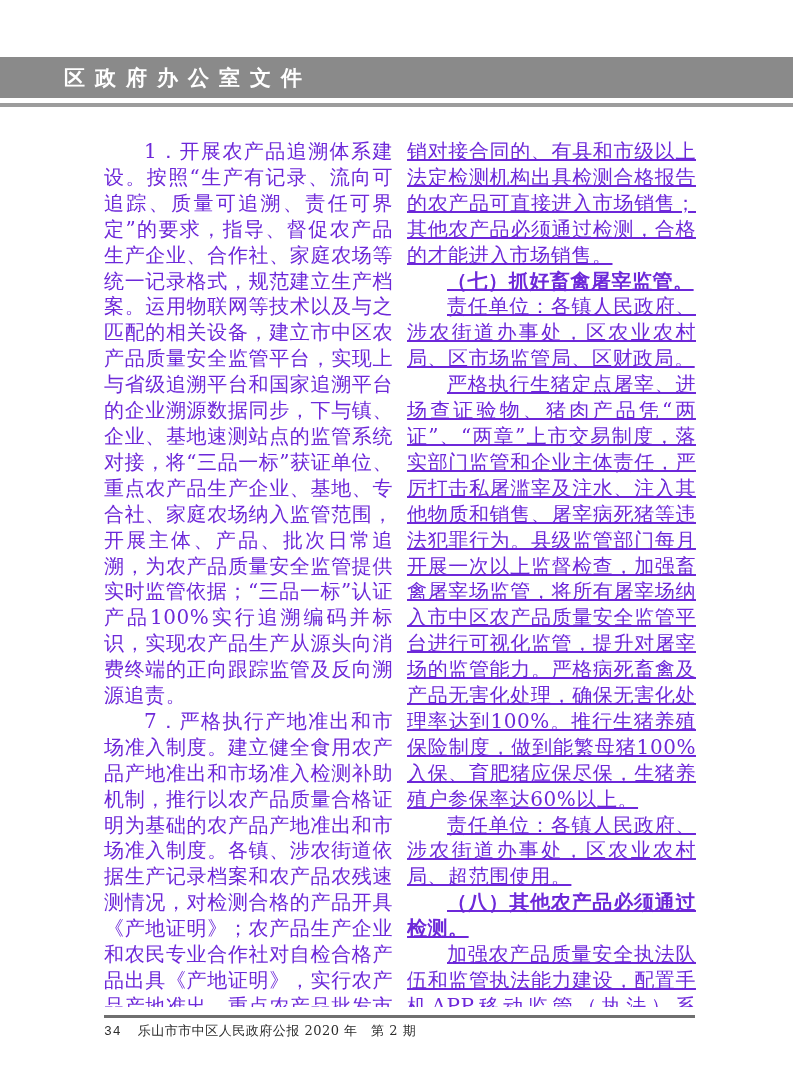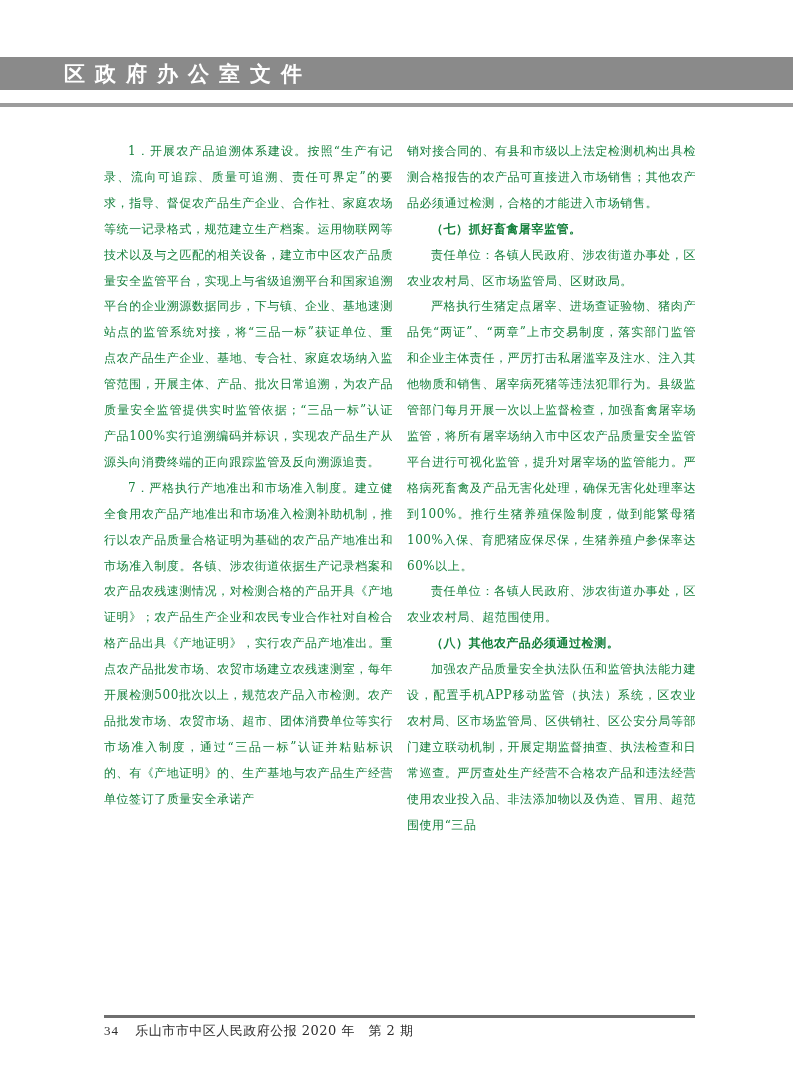--- a/index.html
+++ b/index.html
@@ -14,21 +14,21 @@
     background: #ffffff;
     overflow: hidden;
     font-family: "DejaVu Serif", "Liberation Serif", serif;
   }
   
   .header-bar {
     position: absolute;
     left: 0;
     top: 57px;
     width: 793px;
-    height: 33px;
+    height: 41px;
     background: #8a8a8a;
     display: flex;
     align-items: center;
   }
   .header-title {
     margin-left: 64px;
     color: #ffffff;
     font-family: "DejaVu Sans", "Liberation Sans", sans-serif;
     font-weight: bold;
     font-size: 21px;
@@ -42,28 +42,28 @@
     width: 793px;
     height: 4px;
     background: #9c9c9c;
   }
   
   .col {
     position: absolute;
     top: 139px;
     height: 868px;
     overflow: hidden;
-    font-size: 12px;
+    font-size: 20px;
     line-height: 25.9px;
-    color: #15803d;
+    color: #6d28d9;
     text-align: justify;
     letter-spacing: 0.55px;
   }
   .col-left  { left: 104px; width: 289px; }
-  .col-right { left: 407px; width: 289px; }
+  .col-right { left: 407px; width: 289px; text-decoration: underline; }
   .col p { margin: 0; }
   .indent { text-indent: 2em; }
   .heading { font-weight: bold; }
   
   .footer-rule {
     position: absolute;
     left: 104px;
     top: 1015px;
     width: 591px;
     height: 2.5px;
@@ -72,21 +72,21 @@
   .footer-text {
     position: absolute;
     left: 104px;
     top: 1022px;
     width: 591px;
     font-size: 13px;
     color: #2c2c2c;
     white-space: nowrap;
   }
   .page-num {
-    font-family: Liberation Serif, serif;
+    font-family: Liberation Mono, monospace;
     letter-spacing: 1px;
     margin-right: 12px;
   }
   .footer-label {
     letter-spacing: 0.5px;
   }
 </style>
 </head>
 <body>
 

